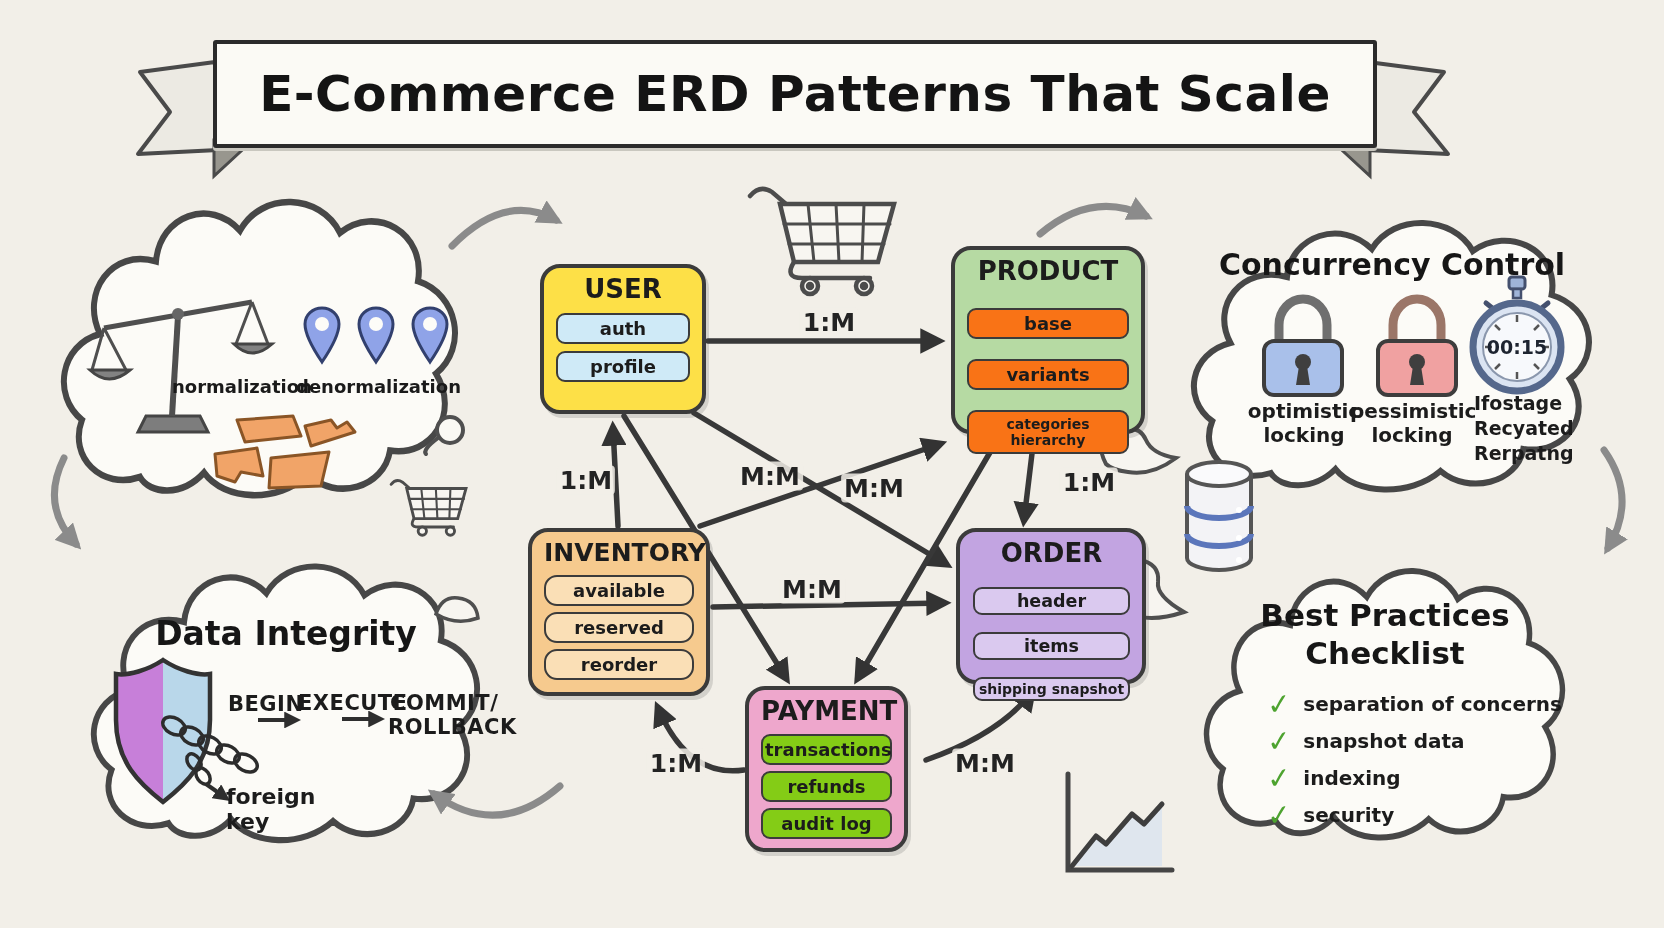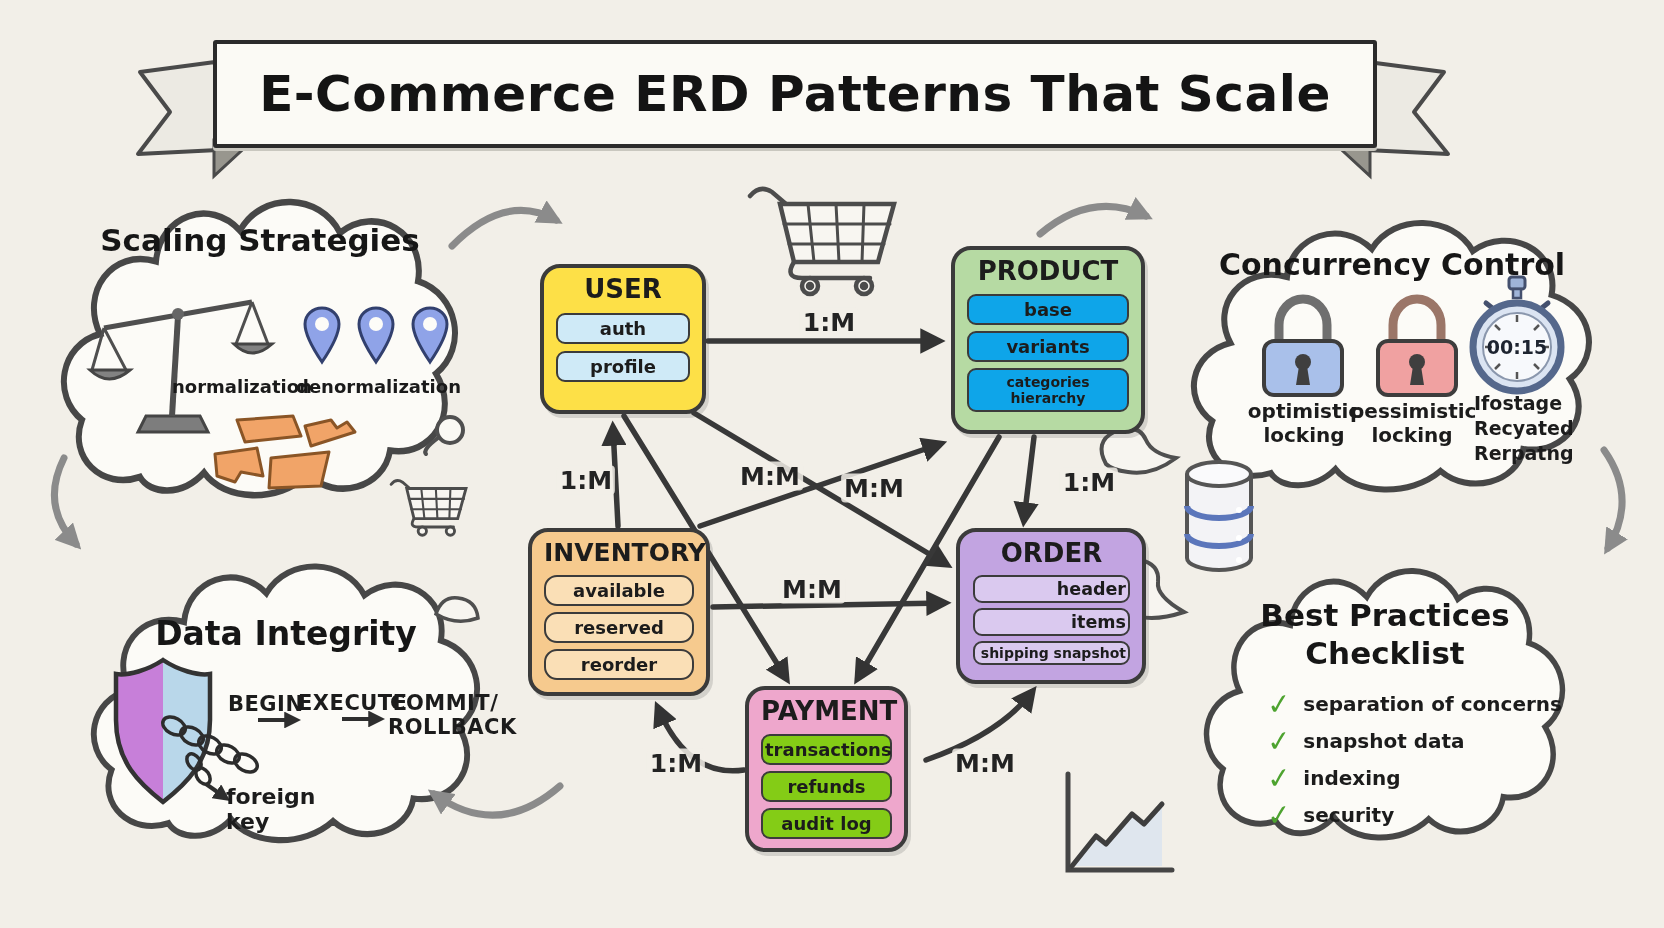--- a/index.html
+++ b/index.html
@@ -48,26 +48,26 @@
 
   
   .entity{position:absolute;z-index:6;border:4px solid #3b3b3b;border-radius:20px;box-sizing:border-box;
           display:flex;flex-direction:column;padding:4px 12px 8px;box-shadow:3px 4px 0 rgba(70,70,70,.18);}
   .entity-title{font-size:26px;font-weight:700;text-align:center;margin:2px 0 2px;}
   .entity-row{border:2.5px solid #3b3b3b;border-radius:9px;font-size:18px;font-weight:700;
               text-align:center;padding:3px 2px;margin-top:7px;background:#fff;}
   #ent-user{left:540px;top:264px;width:166px;height:150px;background:#fde047;}
   #ent-user .entity-row{background:#cfeaf7;}
   #ent-product{left:951px;top:246px;width:194px;height:188px;background:#b6daa3;}
-  #ent-product .entity-row{background:#0ea5e9;margin-top:6px;}
+  #ent-product .entity-row{background:#f97316;margin-top:20px;}
   #ent-inventory{left:528px;top:528px;width:182px;height:168px;background:#f6ca8e;}
   #ent-inventory .entity-title{font-size:25px;}
   #ent-inventory .entity-row{background:#fadfb6;margin-top:6px;border-radius:13px;}
   #ent-order{left:956px;top:528px;width:190px;height:156px;background:#c2a4e1;padding-left:13px;}
-  #ent-order .entity-row{background:#dac9ef;margin-top:5px;padding:2px;font-size:17.5px;text-align:right;}
+  #ent-order .entity-row{background:#dac9ef;margin-top:17px;padding:2px;font-size:17.5px;}
   #ent-payment{left:745px;top:686px;width:163px;height:166px;background:#eea7cc;}
   #ent-payment .entity-row{background:#84cc16;margin-top:6px;}
   .entity-row.small{font-size:14px !important;padding:4px 1px;}
 
   
   .rl{position:absolute;z-index:7;font-size:25px;font-weight:800;color:#232323;
       transform:translate(-50%,-50%);background:rgba(242,239,232,.85);padding:0 3px;border-radius:4px;white-space:nowrap;}
   #rl0{left:829px;top:322px;} #rl1{left:586px;top:480px;} #rl2{left:770px;top:476px;}
   #rl3{left:874px;top:488px;} #rl4{left:1089px;top:482px;} #rl5{left:812px;top:589px;}
   #rl6{left:676px;top:763px;} #rl7{left:985px;top:763px;}
@@ -133,21 +133,20 @@
   </svg>
 
   <div id="banner" class="abs">
     <span id="banner-title">E-Commerce ERD Patterns That Scale</span>
   </div>
 
   <div id="cloud-scaling" class="cloud">
     <svg class="cloud-shape" viewBox="0 0 400 300" preserveAspectRatio="none">
       <path d="M 80 270 C 42 282,8 252,22 218 C -8 196,0 150,40 140 C 20 102,52 62,96 74 C 100 32,150 16,180 46 C 202 10,260 12,280 48 C 316 22,366 48,358 92 C 398 104,408 152,376 176 C 400 212,372 252,330 246 C 324 280,276 292,248 268 C 218 294,164 292,144 266 C 122 288,90 286,80 270 Z" fill="#fcfbf7" stroke="#474747" stroke-width="6"></path>
     </svg>
-    <div class="cloud-title abs">Scaling Strategies</div>
     <svg class="abs" style="left:28px;top:102px;" width="190" height="158" viewBox="0 0 190 158">
       <path d="M 58 134 L 112 134 L 120 150 L 50 150 Z" fill="#7d7d7d" stroke="#454545" stroke-width="3"></path>
       <line x1="90" y1="34" x2="84" y2="134" stroke="#4f4f4f" stroke-width="6"></line>
       <line x1="16" y1="46" x2="164" y2="20" stroke="#4f4f4f" stroke-width="5"></line>
       <circle cx="90" cy="32" r="6" fill="#666"></circle>
       <path d="M 16 46 L 4 88 M 16 46 L 38 88" stroke="#4f4f4f" stroke-width="3"></path>
       <path d="M 2 88 Q 21 106 42 88 Z" fill="#828282" stroke="#454545" stroke-width="3"></path>
       <path d="M 164 20 L 148 62 M 164 20 L 180 62" stroke="#4f4f4f" stroke-width="3"></path>
       <path d="M 146 62 Q 164 80 184 62 Z" fill="#828282" stroke="#454545" stroke-width="3"></path>
     </svg>

